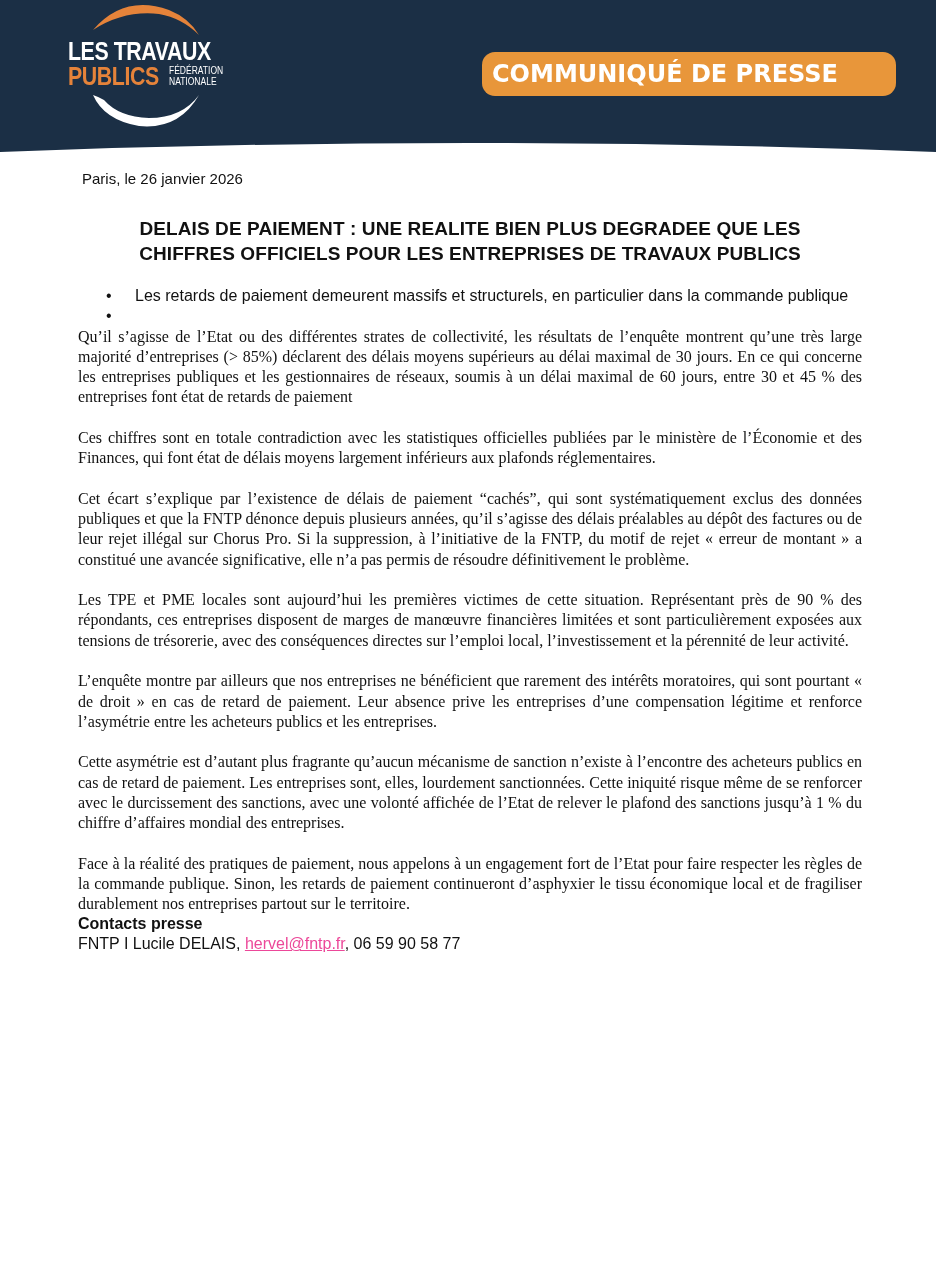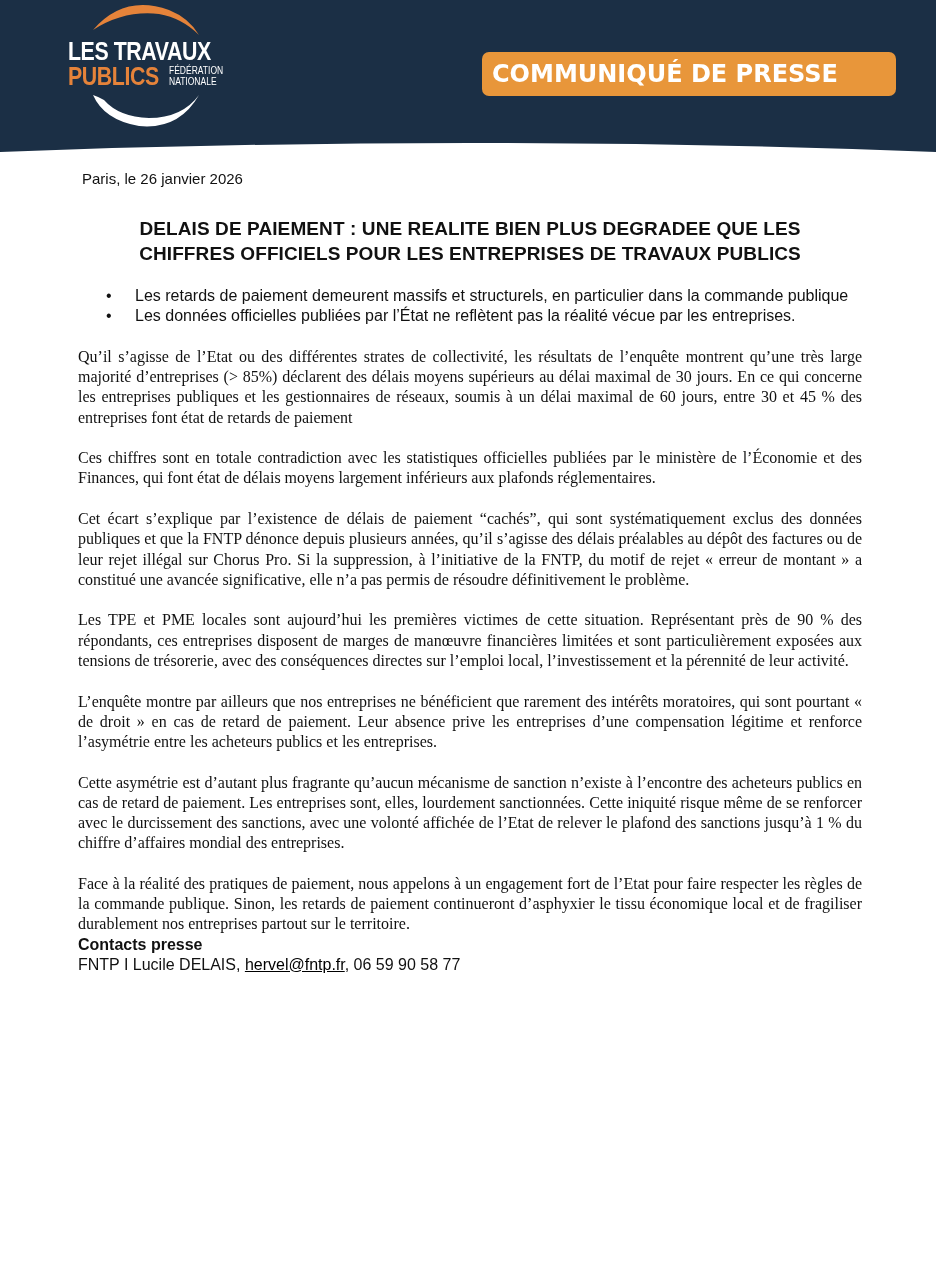--- a/index.html
+++ b/index.html
@@ -79,21 +79,21 @@
       transform-origin: left top;
       white-space: nowrap;
     }
     .press-badge {
       position: absolute;
       left: 482px;
       top: 52px;
       width: 414px;
       height: 44px;
       background: #e8963a;
-      border-radius: 7px;
+      border-radius: 13px;
       color: #ffffff;
       font-family: "DejaVu Sans", sans-serif;
       font-weight: bold;
       font-size: 24px;
       line-height: 44px;
       padding-left: 10px;
       box-sizing: border-box;
       letter-spacing: 0px;
       white-space: nowrap;
     }
@@ -148,21 +148,21 @@
     .contacts-title {
       font-weight: bold;
       font-size: 16px;
       line-height: 20px;
     }
     .contacts-line {
       font-size: 16px;
       line-height: 20px;
     }
     .contacts-line a {
-      color: #000000;
+      color: #ec4899;
       text-decoration: underline;
     }
   </style>
 </head>
 <body>
 
 <div class="header">
   <svg class="bg" viewBox="0 0 936 160" preserveAspectRatio="none">
     <path d="M0,0 H936 V152 Q468,134 0,152 Z" fill="#1b2f45"></path>
   </svg>
@@ -192,21 +192,20 @@
   </h1>
 
 
   <ul class="bullets">
     <li>
       <span class="dot">•</span>
       <span>Les retards de paiement demeurent massifs et structurels, en particulier dans la commande publique</span>
     </li>
     <li>
       <span class="dot">•</span>
-      <span>Les données officielles publiées par l’État ne reflètent pas la réalité vécue par les entreprises.</span>
     </li>
   </ul>
 
   <p class="para gap">Qu’il s’agisse de l’Etat ou des différentes strates de collectivité, les résultats de l’enquête montrent qu’une très large majorité d’entreprises (&gt; 85%) déclarent des délais moyens supérieurs au délai maximal de 30 jours. En ce qui concerne les entreprises publiques et les gestionnaires de réseaux, soumis à un délai maximal de 60 jours, entre 30 et 45 % des entreprises font état de retards de paiement</p>
   <p class="para gap">Ces chiffres sont en totale contradiction avec les statistiques officielles publiées par le ministère de l’Économie et des Finances, qui font état de délais moyens largement inférieurs aux plafonds réglementaires.</p>
   <p class="para gap">Cet écart s’explique par l’existence de délais de paiement “cachés”, qui sont systématiquement exclus des données publiques et que la FNTP dénonce depuis plusieurs années, qu’il s’agisse des délais préalables au dépôt des factures ou de leur rejet illégal sur Chorus Pro. Si la suppression, à l’initiative de la FNTP, du motif de rejet « erreur de montant » a constitué une avancée significative, elle n’a pas permis de résoudre définitivement le problème.</p>
   <p class="para gap">Les TPE et PME locales sont aujourd’hui les premières victimes de cette situation. Représentant près de 90 % des répondants, ces entreprises disposent de marges de manœuvre financières limitées et sont particulièrement exposées aux tensions de trésorerie, avec des conséquences directes sur l’emploi local, l’investissement et la pérennité de leur activité.</p>
   <p class="para gap">L’enquête montre par ailleurs que nos entreprises ne bénéficient que rarement des intérêts moratoires, qui sont pourtant « de droit » en cas de retard de paiement. Leur absence prive les entreprises d’une compensation légitime et renforce l’asymétrie entre les acheteurs publics et les entreprises.</p>
   <p class="para gap">Cette asymétrie est d’autant plus fragrante qu’aucun mécanisme de sanction n’existe à l’encontre des acheteurs publics en cas de retard de paiement. Les entreprises sont, elles, lourdement sanctionnées. Cette iniquité risque même de se renforcer avec le durcissement des sanctions, avec une volonté affichée de l’Etat de relever le plafond des sanctions jusqu’à 1 % du chiffre d’affaires mondial des entreprises.</p>
   <p class="para gap">Face à la réalité des pratiques de paiement, nous appelons à un engagement fort de l’Etat pour faire respecter les règles de la commande publique. Sinon, les retards de paiement continueront d’asphyxier le tissu économique local et de fragiliser durablement nos entreprises partout sur le territoire.</p>

